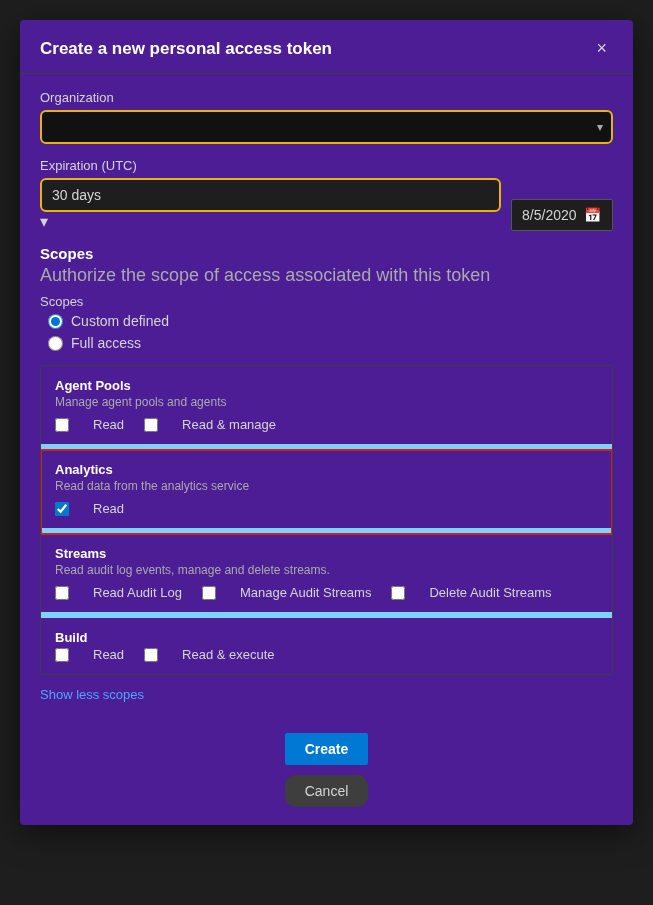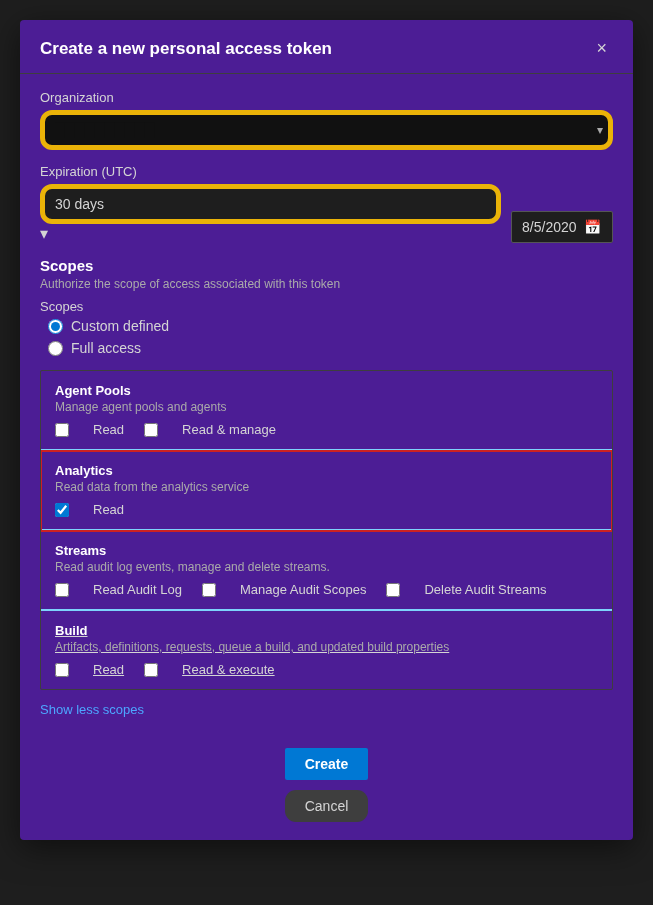--- a/index.html
+++ b/index.html
@@ -58,25 +58,25 @@
       border: 1px solid #555;
       color: #d4d4d4;
       padding: 7px 10px;
       font-size: 14px;
       border-radius: 2px;
       outline: none;
     }
     .field-select {
       width: 100%;
       background: #1e1e1e;
-      border: 5px solid #eab308;
+      border: 2px solid #eab308;
       color: #d4d4d4;
       padding: 7px 30px 7px 10px;
       font-size: 14px;
-      border-radius: 12px;
+      border-radius: 6px;
       outline: none;
       appearance: none;
       -webkit-appearance: none;
     }
     .select-wrapper {
       position: relative;
     }
     .select-wrapper .chevron {
       position: absolute;
       right: 10px;
@@ -116,21 +116,21 @@
     .scopes-section {
       margin-top: 10px;
     }
     .scopes-title {
       font-size: 15px;
       font-weight: 600;
       color: #ffffff;
       margin-bottom: 3px;
     }
     .scopes-desc {
-      font-size: 12px;
+      font-size: 18px;
       color: #aaa;
       margin-bottom: 8px;
     }
     .scopes-label {
       font-size: 13px;
       color: #d4d4d4;
       margin-bottom: 4px;
     }
     .radio-group {
       display: flex;
@@ -156,25 +156,24 @@
       margin-top: 14px;
       border: 1px solid #3e3e3e;
       border-radius: 2px;
       max-height: 400px;
       overflow-y: auto;
       scrollbar-width: thin;
       scrollbar-color: #555 #2d2d2d;
     }
     .scope-section {
       padding: 12px 14px;
-      border-bottom: 2px solid #7dd3fc;
+      border-bottom: 6px solid #7dd3fc;
     }
     .scope-section:last-child {
       border-bottom: none;
-      text-decoration: underline;
     }
     .scope-section-title {
       font-size: 13px;
       font-weight: 700;
       color: #ffffff;
       margin-bottom: 2px;
     }
     .scope-section-desc {
       font-size: 12px;
       color: #aaa;
@@ -328,32 +327,31 @@
         <div class="scope-section">
           <div class="scope-section-title">Streams</div>
           <div class="scope-section-desc">Read audit log events, manage and delete streams.</div>
           <div class="scope-checkboxes">
             <label class="scope-checkbox-item">
               <input type="checkbox" style="">
               <span>Read Audit Log</span>
             </label>
             <label class="scope-checkbox-item">
               <input type="checkbox" style="">
-              <span>Manage Audit Scopes</span>
+              <span>Manage Audit Streams</span>
             </label>
             <label class="scope-checkbox-item">
               <input type="checkbox" style="">
               <span>Delete Audit Streams</span>
             </label>
           </div>
         </div>
 
         <div class="scope-section">
           <div class="scope-section-title">Build</div>
-          <div class="scope-section-desc">Artifacts, definitions, requests, queue a build, and updated build properties</div>
           <div class="scope-checkboxes">
             <label class="scope-checkbox-item">
               <input type="checkbox" style="">
               <span>Read</span>
             </label>
             <label class="scope-checkbox-item">
               <input type="checkbox" style="">
               <span>Read &amp; execute</span>
             </label>
           </div>

